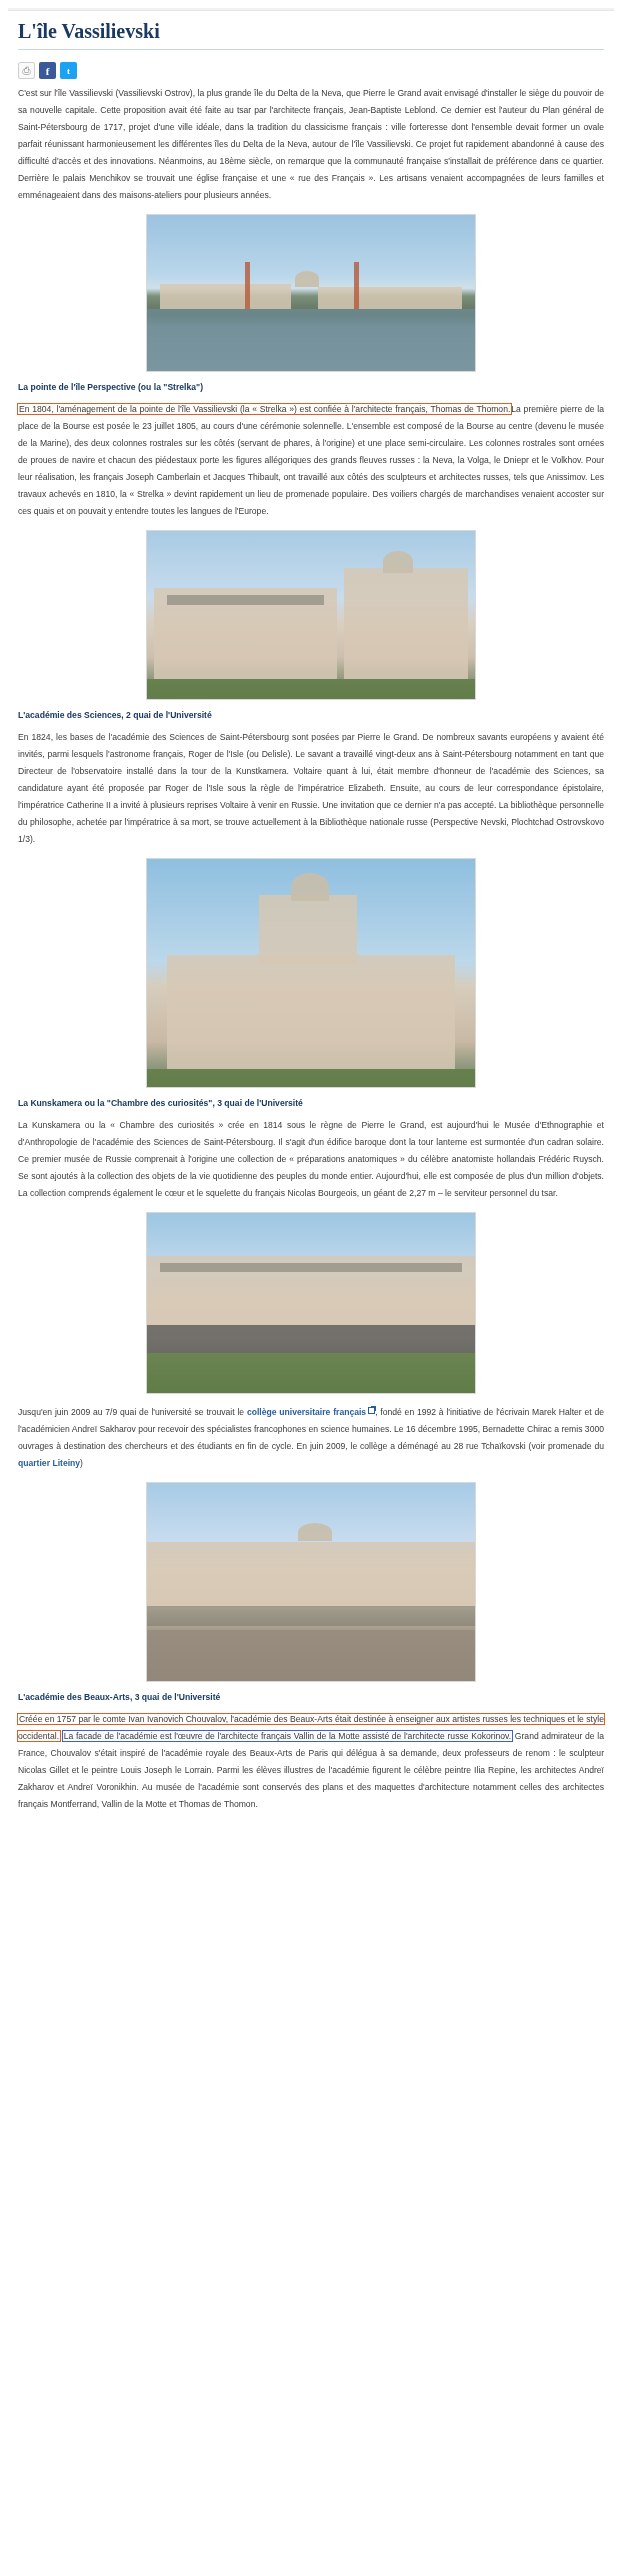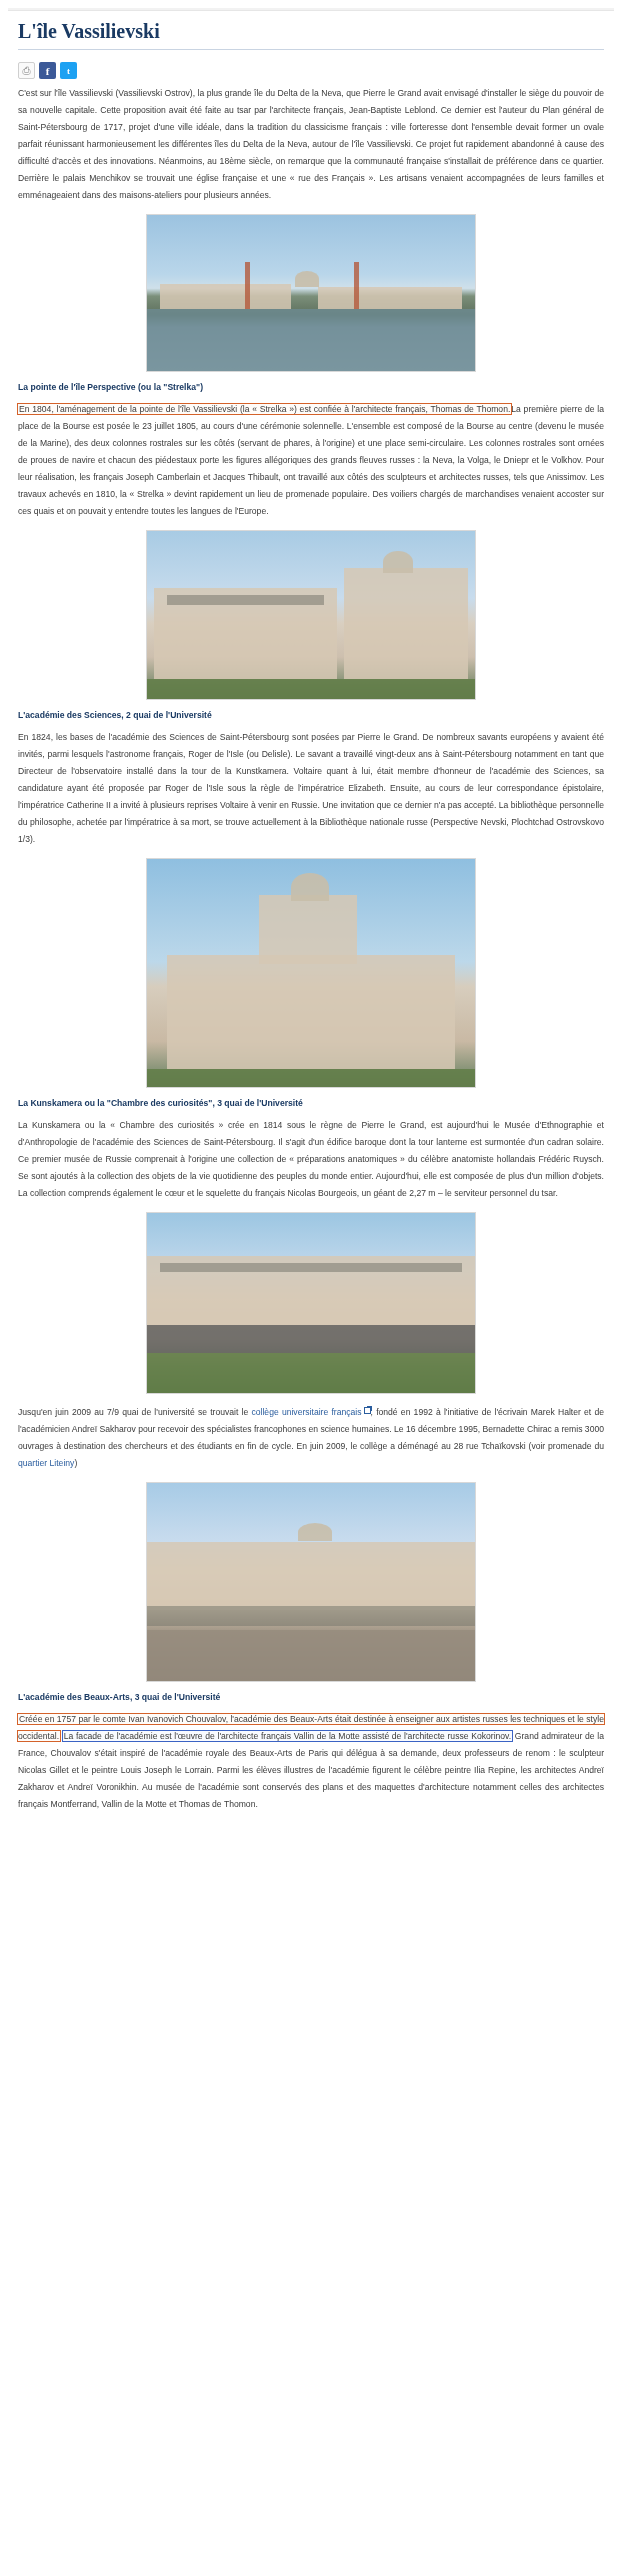--- a/index.html
+++ b/index.html
@@ -102,21 +102,21 @@
 
   .photo-inner { position: absolute; inset: 0; }
   .bld { position: absolute; background: rgba(214,200,180,0.85); }
   .bld-dark { position: absolute; background: rgba(120,120,110,0.55); }
   .water { position: absolute; left: 0; right: 0; bottom: 0; background: rgba(110,140,150,0.75); }
   .grass { position: absolute; left: 0; right: 0; bottom: 0; background: rgba(96,124,70,0.85); }
   .road { position: absolute; left: 0; right: 0; background: rgba(90,90,90,0.8); }
   .column { position: absolute; background: rgba(180,90,60,0.8); }
   .dome { position: absolute; background: rgba(200,190,170,0.9); border-radius: 50% 50% 0 0; }
 
-  a.inline-link { color: #2a5d9e; text-decoration: none; }
+  a.inline-link { color: #2a5d9e; text-decoration: none; font-weight: bold; }
   .ext-icon {
     display: inline-block;
     width: 7px; height: 7px;
     border: 1px solid #2a5d9e;
     position: relative;
     margin-left: 2px;
     vertical-align: 1px;
   }
   .ext-icon::after {
     content: "";

